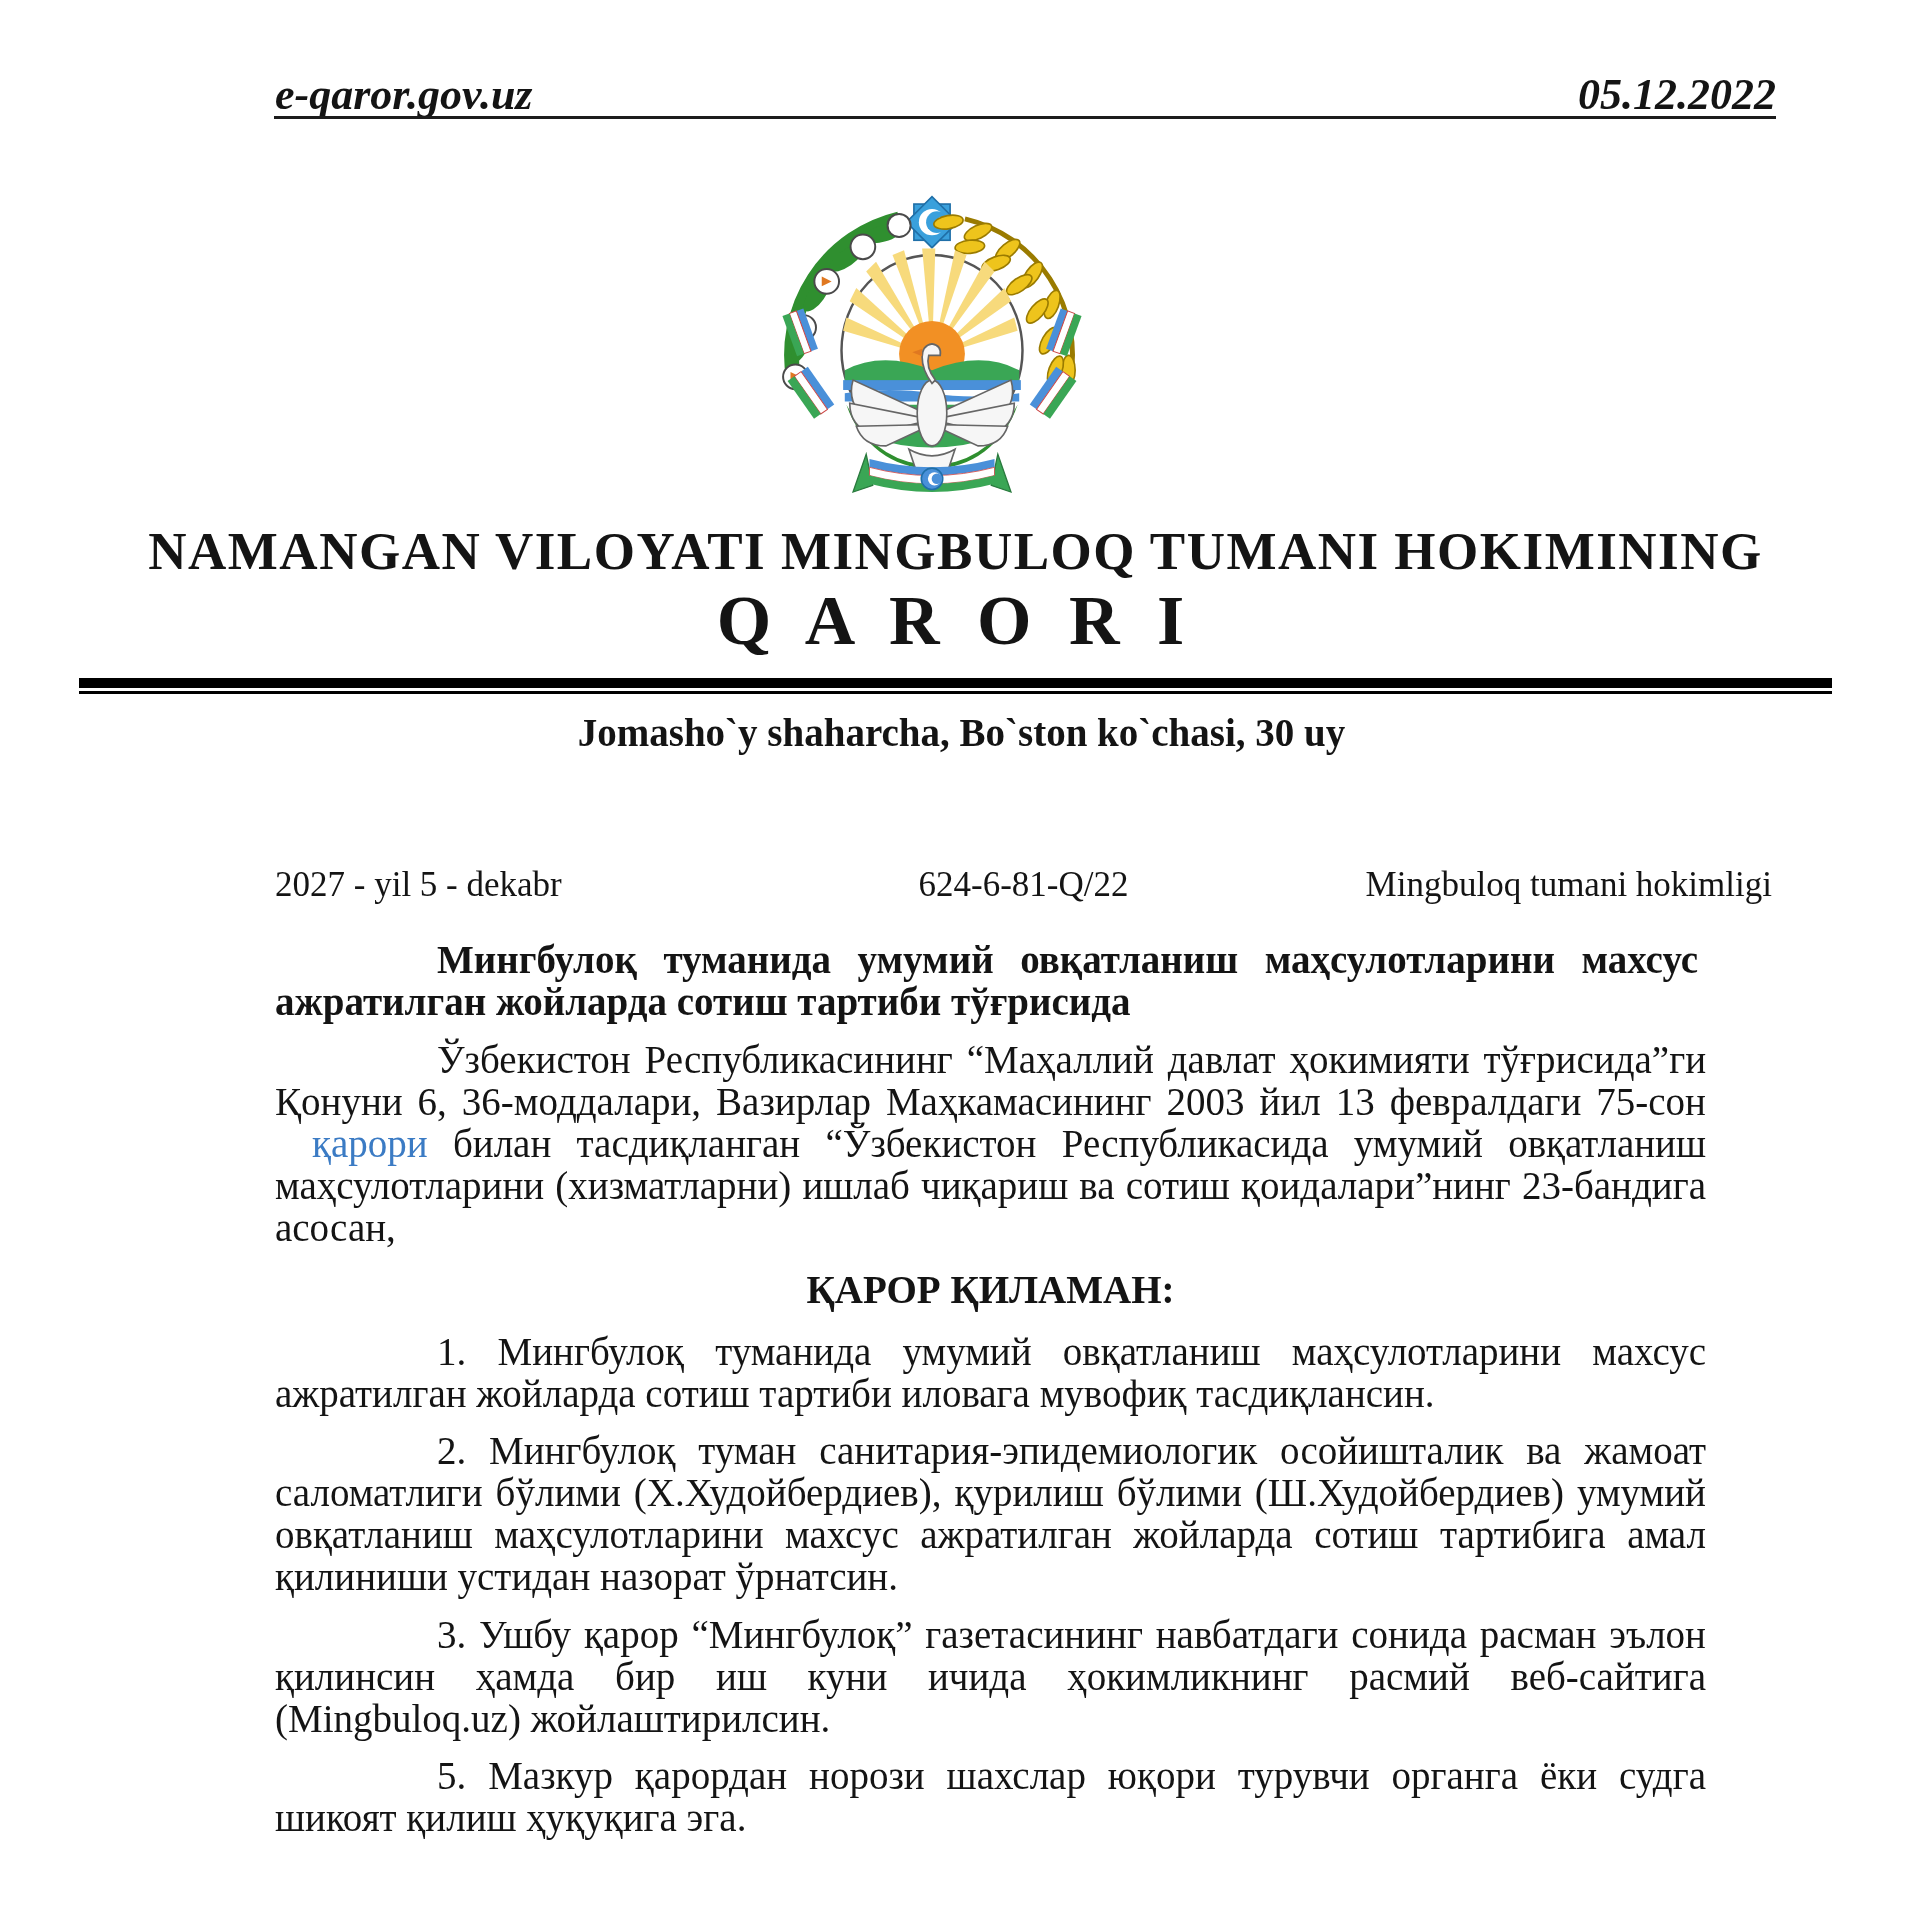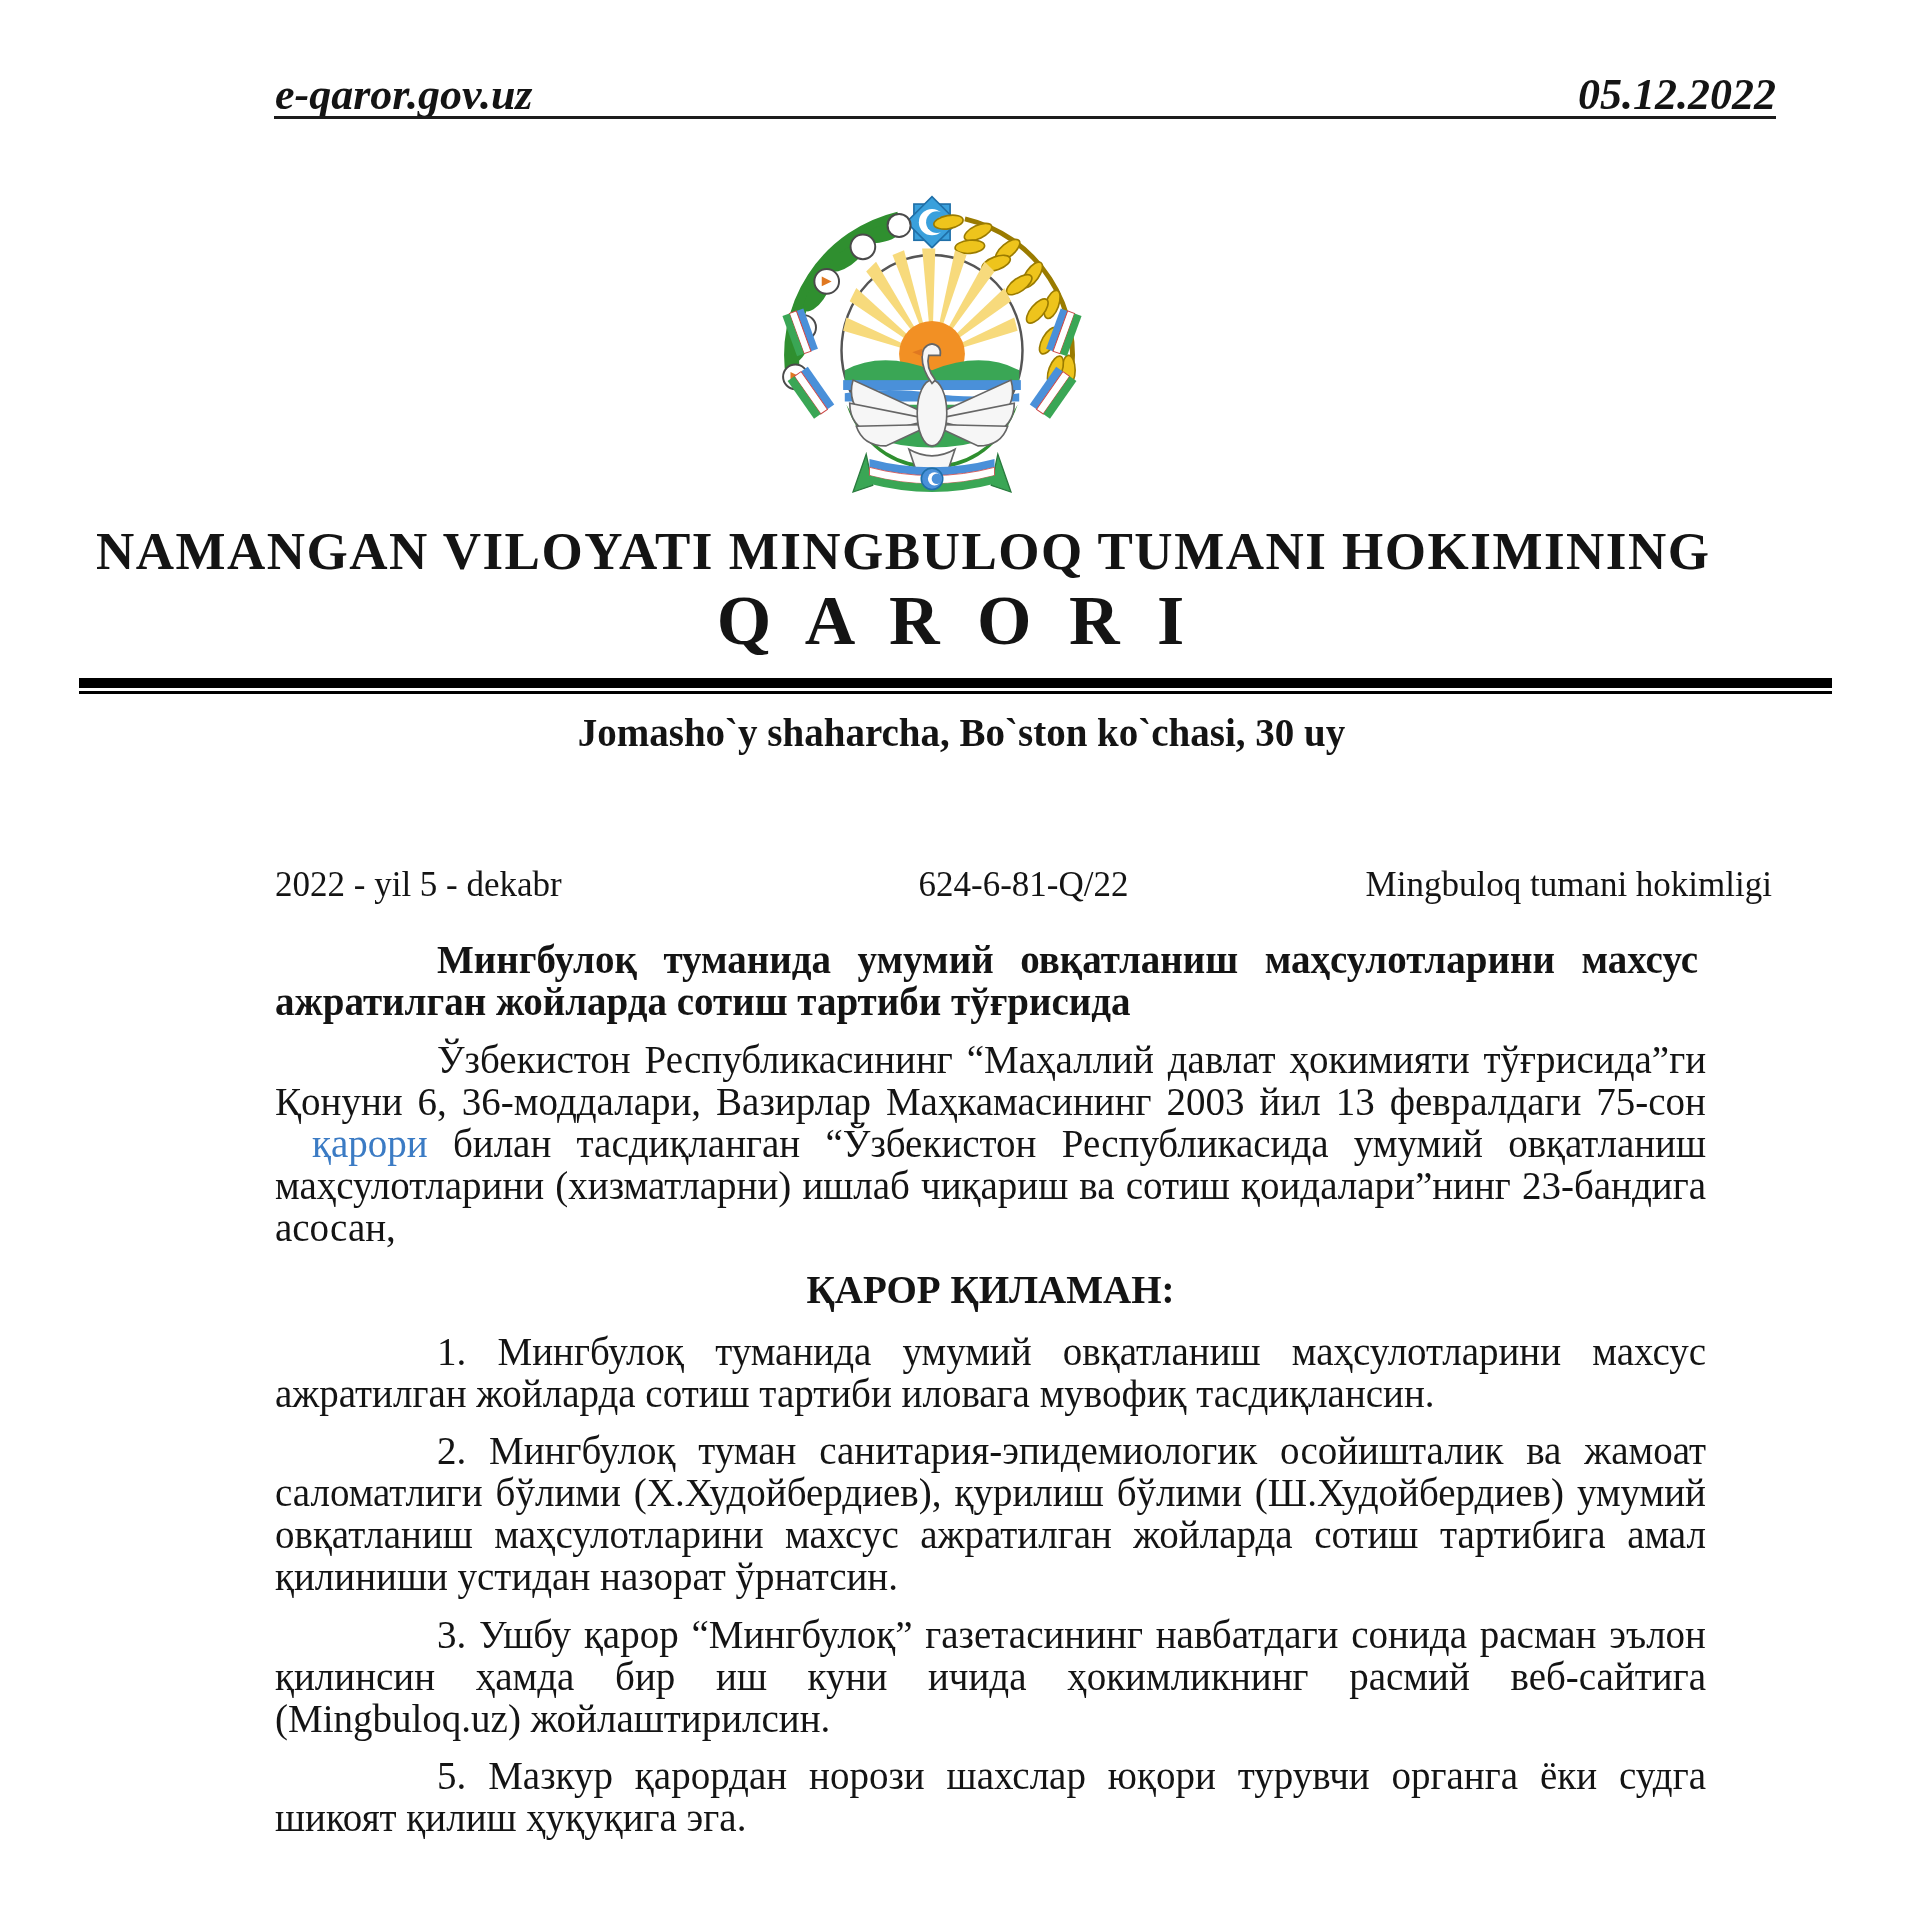--- a/index.html
+++ b/index.html
@@ -18,21 +18,21 @@
     font-size:44px;font-weight:bold;font-style:italic;
   }
   .header-rule{
     position:absolute;left:274px;right:135px;top:116px;height:3.1px;background:#1c1c1c;
   }
   
   .emblem{position:absolute;left:751px;top:181px;width:362px;height:339px;}
   
   .title-line1{
     position:absolute;left:96px;right:96px;top:521px;
-    text-align:left;font-weight:bold;font-size:53px;letter-spacing:1.5px;white-space:nowrap;
+    text-align:center;font-weight:bold;font-size:53px;letter-spacing:1.5px;white-space:nowrap;
   }
   .title-line2{
     position:absolute;left:96px;right:96px;top:581px;
     text-align:center;font-weight:bold;font-size:70px;letter-spacing:10px;
   }
   .bar-thick{position:absolute;left:79px;right:79px;top:678px;height:10px;background:#000;}
   .bar-thin{position:absolute;left:79px;right:79px;top:691px;height:3.1px;background:#000;}
   .address-line{
     position:absolute;left:96px;right:84px;top:710px;
     text-align:center;font-weight:bold;font-size:39px;
@@ -186,21 +186,21 @@
   </div>
 
   <div class="title-line1">NAMANGAN VILOYATI MINGBULOQ TUMANI HOKIMINING</div>
   <div class="title-line2">Q A R O R I</div>
   <div class="bar-thick"></div>
   <div class="bar-thin"></div>
   <div class="address-line">Jomasho`y shaharcha, Bo`ston ko`chasi, 30 uy</div>
 
   <div class="meta-row">
     <span class="m-center">624-6-81-Q/22</span>
-    <span>2022 - yil 5 - dekabr</span>
+    <span>2027 - yil 5 - dekabr</span>
     <span>Mingbuloq tumani hokimligi</span>
   </div>
 
   <div class="body-block">
     <p class="doc-heading">Мингбулоқ туманида умумий овқатланиш маҳсулотларини махсус ажратилган жойларда сотиш тартиби тўғрисида</p>
     <p class="preamble"><span>Ўзбекистон Республикасининг “Маҳаллий давлат ҳокимияти тўғрисида”ги Қонуни 6, 36-моддалари, Вазирлар Маҳкамасининг 2003 йил 13 февралдаги 75-сон </span><a href="#" class="doc-link">қарори</a><span> билан тасдиқланган “Ўзбекистон Республикасида умумий овқатланиш маҳсулотларини (хизматларни) ишлаб чиқариш ва сотиш қоидалари”нинг 23-бандига асосан,</span></p>
     <p class="resolve-heading">ҚАРОР ҚИЛАМАН:</p>
     <p class="decree-item">1. Мингбулоқ туманида умумий овқатланиш маҳсулотларини махсус ажратилган жойларда сотиш тартиби иловага мувофиқ тасдиқлансин.</p>
     <p class="decree-item">2. Мингбулоқ туман санитария-эпидемиологик осойишталик ва жамоат саломатлиги бўлими (Х.Худойбердиев), қурилиш бўлими (Ш.Худойбердиев) умумий овқатланиш маҳсулотларини махсус ажратилган жойларда сотиш тартибига амал қилиниши устидан назорат ўрнатсин.</p>
     <p class="decree-item">3. Ушбу қарор “Мингбулоқ” газетасининг навбатдаги сонида расман эълон қилинсин ҳамда бир иш куни ичида ҳокимликнинг расмий веб-сайтига (Mingbuloq.uz) жойлаштирилсин.</p>

